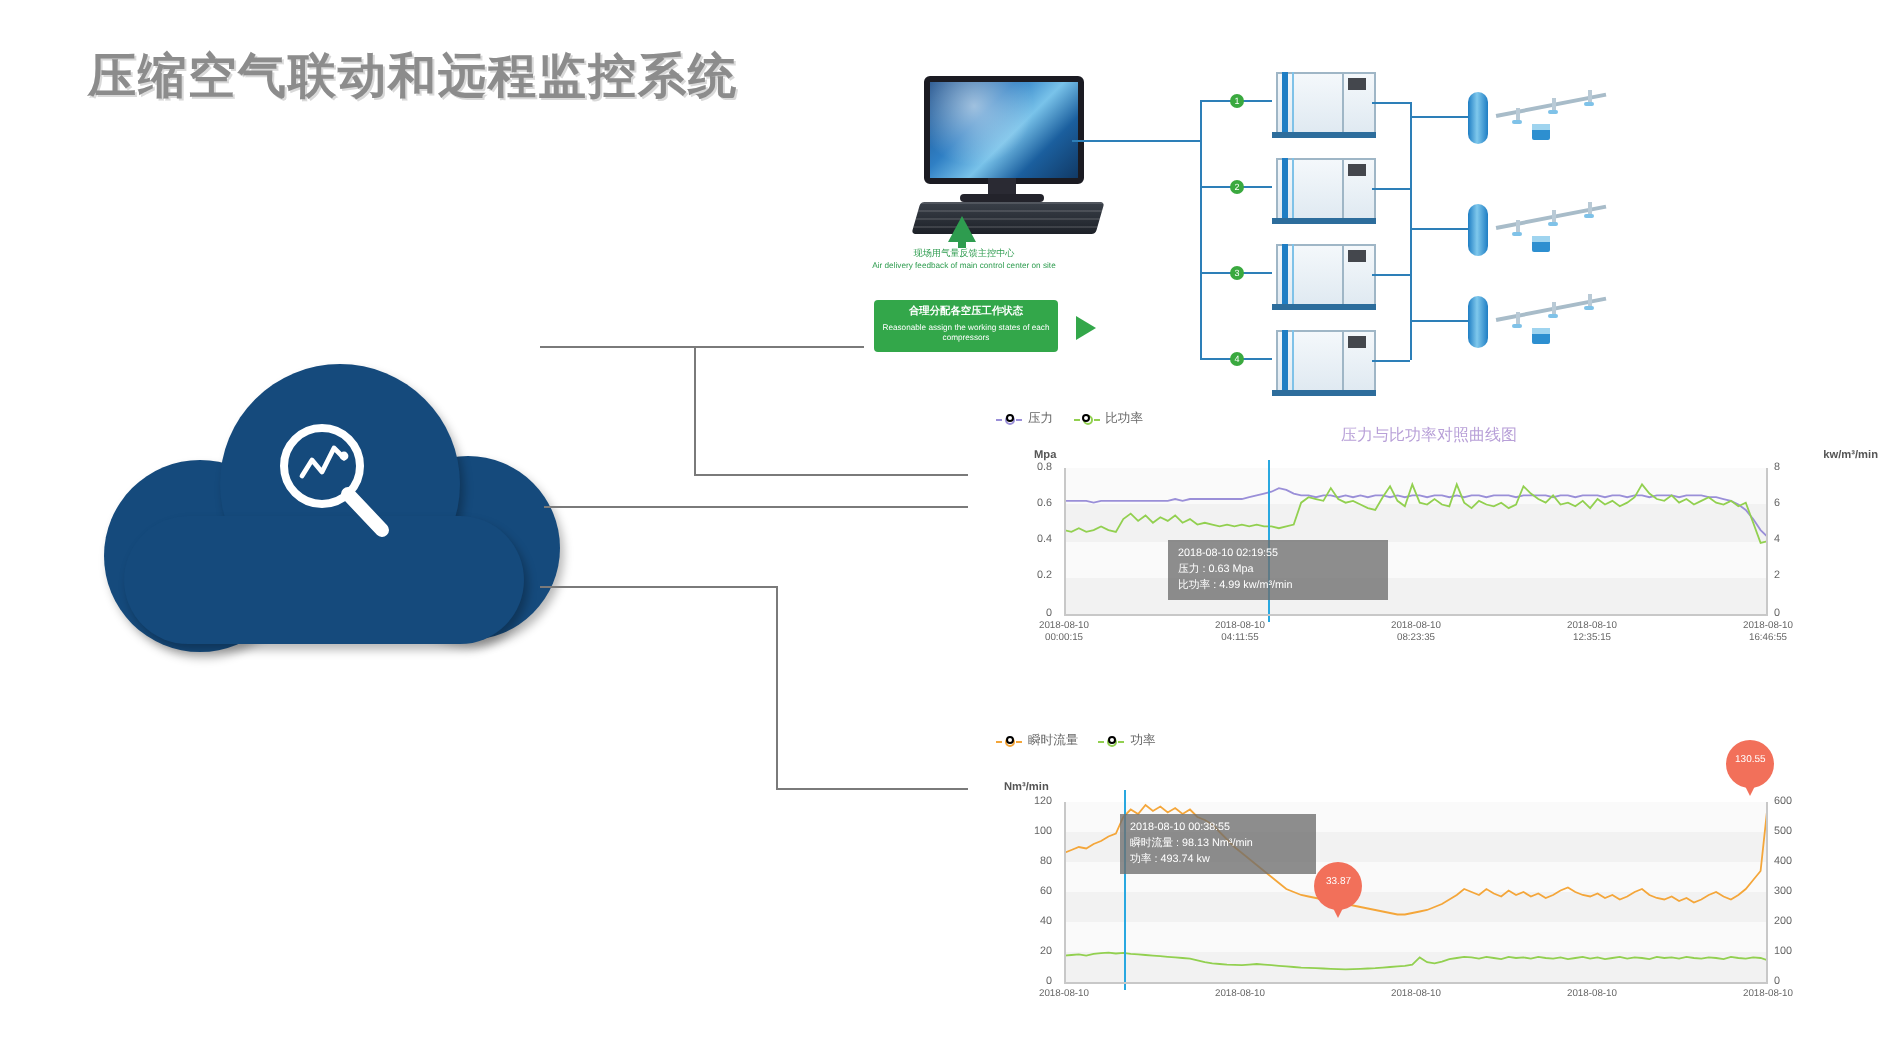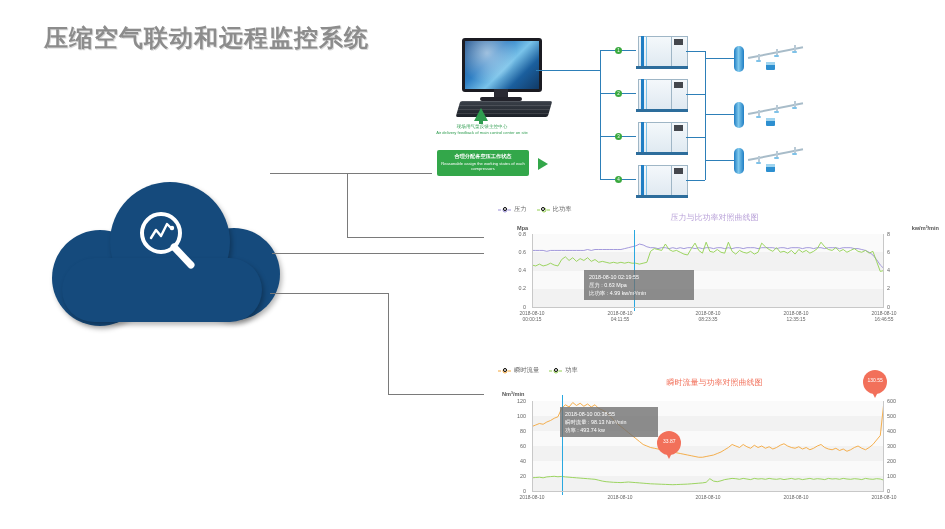--- a/index.html
+++ b/index.html
@@ -338,21 +338,20 @@
         <span style="color: rgb(102, 102, 102);">瞬时流量</span>
       </div>
       <div class="lg-item">
         <span class="lg-mark" style="--c: #92d050;"><svg width="14" height="6">
             <line x1="0" y1="3" x2="14" y2="3" stroke="#92d050" stroke-width="1" stroke-dasharray="3,2"></line>
             <circle cx="7" cy="3" r="2" fill="#fff" stroke="#92d050" stroke-width="1"></circle>
           </svg></span>
         <span style="color: rgb(102, 102, 102);">功率</span>
       </div>
     </div>
-  <div class="chart-title" style="left:0;top:14px;color:#f2705a;">瞬时流量与功率对照曲线图</div>
 
   <div class="axis-unit" style="left:18px;top:28px;">Nm³/min</div>
 
   <div class="plot" id="c2-plot" style="left:48px;top:38px;width:352px;height:90px;">
     <div class="band" style="top:0px;height:15px;background:#fafafa;"></div>
     <div class="band" style="top:15px;height:15px;background:#f2f2f2;"></div>
     <div class="band" style="top:30px;height:15px;background:#fafafa;"></div>
     <div class="band" style="top:45px;height:15px;background:#f2f2f2;"></div>
     <div class="band" style="top:60px;height:15px;background:#fafafa;"></div>
     <div class="band" style="top:75px;height:15px;background:#f2f2f2;"></div>

